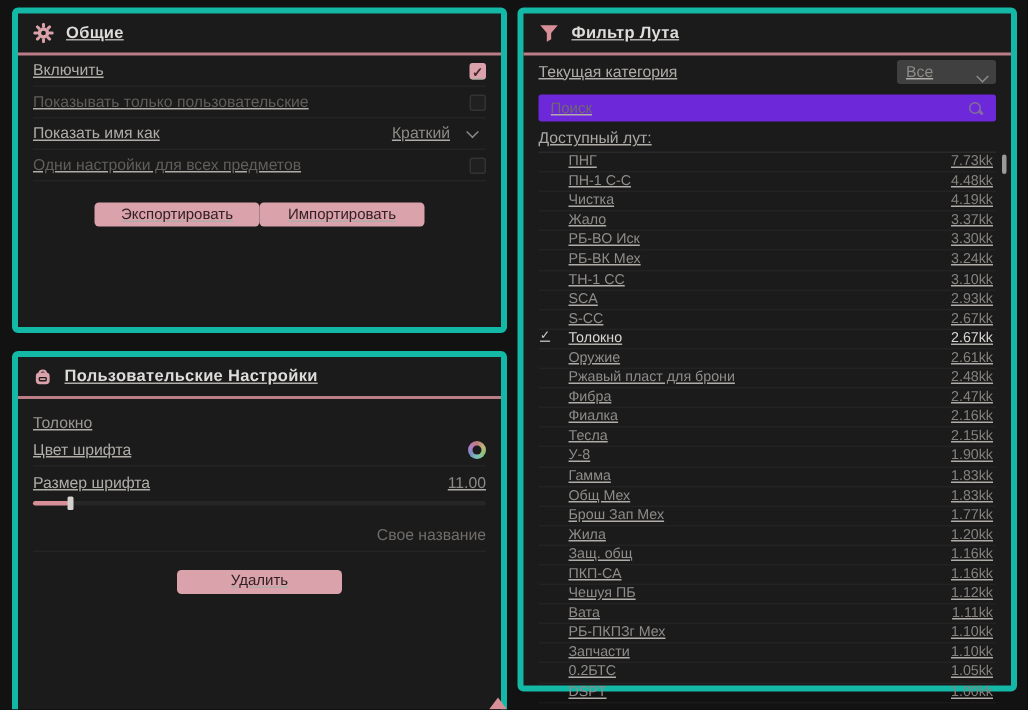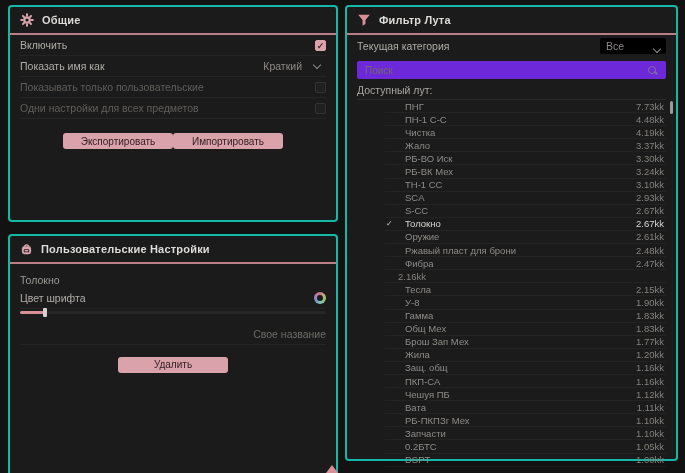--- a/index.html
+++ b/index.html
@@ -5,21 +5,21 @@
   * { box-sizing: border-box; margin: 0; padding: 0; }
   html,body { background:#0e0e0e; }
   .page {
     position: relative; width: 685px; height: 473px;
     background: #121212; overflow: hidden;
     font-family: "Liberation Sans", sans-serif;
     color: #b0ada9;
   }
   .panel {
     position: absolute; background: #1b1b1b;
-    border: 2px solid #14b8a6; border-radius: 4px;
+    border: 4px solid #14b8a6; border-radius: 4px; text-decoration: underline;
   }
   #panel-general { left: 8px; top: 5px; width: 330px; height: 217px; }
   #panel-user    { left: 8px; top: 234px; width: 330px; height: 283px; }
   #panel-loot    { left: 345px; top: 5px; width: 333px; height: 456px; }
 
   .panel-header {
     display: flex; align-items: center; gap: 8px;
     height: 26px; padding: 0 10px;
   }
   .panel-header h2 {
@@ -46,21 +46,21 @@
   }
   .checkbox.checked {
     background: #daa2ab; border-color: #daa2ab; color: #4a272c; font-weight: bold;
   }
 
   .dropdown {
     display: flex; align-items: center; gap: 12px;
     color: #8d8a87; font-size: 10.5px; cursor: pointer;
     padding: 2px 6px; border-radius: 2px;
   }
-  .dropdown.boxed { background: #000000; min-width: 66px; justify-content: space-between; align-items: flex-end; }
+  .dropdown.boxed { background: #404040; min-width: 66px; justify-content: space-between; align-items: flex-end; }
   .chevron {
     width: 6px; height: 6px; margin-top: -3px;
     border-right: 1.4px solid #8d8a87; border-bottom: 1.4px solid #8d8a87;
     transform: rotate(45deg);
   }
 
   .btn {
     background: #daa2ab; color: #332024; border: none; border-radius: 3px;
     font-family: "Liberation Sans", sans-serif;
     font-size: 10px; height: 16px; padding: 0 14px; cursor: pointer;
@@ -108,23 +108,23 @@
   }
   .magnifier::after {
     content:""; position: absolute; left: 7px; top: 7px; width: 4px; height: 1.6px;
     background: #8a8784; transform: rotate(45deg); border-radius: 1px;
   }
 
   .available-label { font-size: 10.5px; color: #aaa7a4; margin: 4px 0 3px; }
 
   .loot-list { border-top: 1px solid #2a2a2a; }
   .loot-row {
-    display: flex; align-items: center; height: 13.1px;
+    display: flex; align-items: flex-start; height: 13.1px;
     border-bottom: 1px solid rgba(255,255,255,.035);
-    font-size: 9.5px; cursor: pointer; margin-left: 28px;
+    font-size: 9.5px; cursor: pointer;
   }
   .loot-check { width: 13px; font-size: 8px; line-height: 8px; color: transparent; text-align: left; padding-left: 1px; }
   .loot-row.checked .loot-check { color: #cfccc9; }
   .loot-name { flex: 1; color: #8f8c89; padding-left: 7px; white-space: nowrap; overflow: hidden; }
   .loot-value { color: #85827e; padding-right: 2px; }
   .loot-row.checked .loot-name, .loot-row.checked .loot-value { color: #d9d6d3; }
 
   .scrollbar-thumb {
     position: absolute; right: 3px; top: 94px; width: 3px; height: 13px;
     background: #9a9a9a; border-radius: 2px;
@@ -162,29 +162,29 @@
       </span>
       <h2>Общие</h2>
     </div>
     <div class="accent-line"></div>
     <div class="panel-body">
       <div class="row">
         <span class="label">Включить</span>
         <span class="checkbox checked">✓</span>
       </div>
       <div class="row">
+        <span class="label dim">Показывать только пользовательские</span>
+        <span class="checkbox"></span>
+      </div>
+      <div class="row">
         <span class="label">Показать имя как</span>
         <span class="dropdown">
           <span>Краткий</span>
           <span class="chevron"></span>
         </span>
-      </div>
-      <div class="row">
-        <span class="label dim">Показывать только пользовательские</span>
-        <span class="checkbox"></span>
       </div>
       <div class="row">
         <span class="label dim">Одни настройки для всех предметов</span>
         <span class="checkbox"></span>
       </div>
       <div class="btn-row">
         <button class="btn">Экспортировать</button>
         <button class="btn">Импортировать</button>
       </div>
     </div>
@@ -202,20 +202,24 @@
       </span>
       <h2>Пользовательские Настройки</h2>
     </div>
     <div class="accent-line"></div>
     <div class="panel-body">
       <div class="section-label">Толокно</div>
       <div class="row">
         <span class="label">Цвет шрифта</span>
         <span class="color-wheel"></span>
       </div>
+      <div class="row no-line">
+        <span class="label">Размер шрифта</span>
+        <span class="label" style="color:#8d8a87;">11.00</span>
+      </div>
       <div class="slider">
         <span class="slider-fill"></span>
         <span class="slider-thumb"></span>
       </div>
       <div style="margin-top:10px;">
         <input class="text-input" type="text" placeholder="Свое название" style="">
       </div>
       <div class="btn-row" style="margin-top:12px;">
         <button class="btn">Удалить</button>
       </div>
@@ -320,20 +324,21 @@
           </div>
 
           <div class="loot-row">
             <span class="loot-check"></span>
             <span class="loot-name">Фибра</span>
             <span class="loot-value">2.47kk</span>
           </div>
 
           <div class="loot-row">
             <span class="loot-check"></span>
+            <span class="loot-name">Фиалка</span>
             <span class="loot-value">2.16kk</span>
           </div>
 
           <div class="loot-row">
             <span class="loot-check"></span>
             <span class="loot-name">Тесла</span>
             <span class="loot-value">2.15kk</span>
           </div>
 
           <div class="loot-row">

